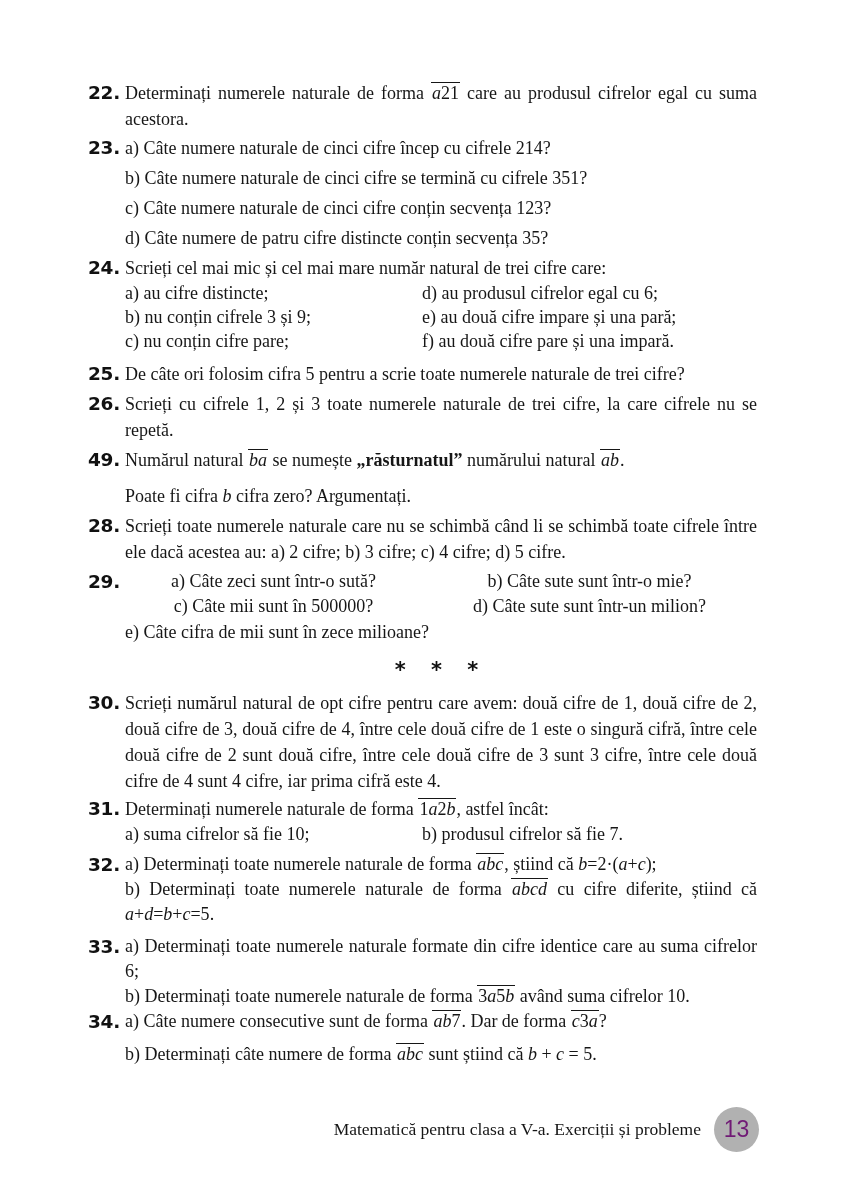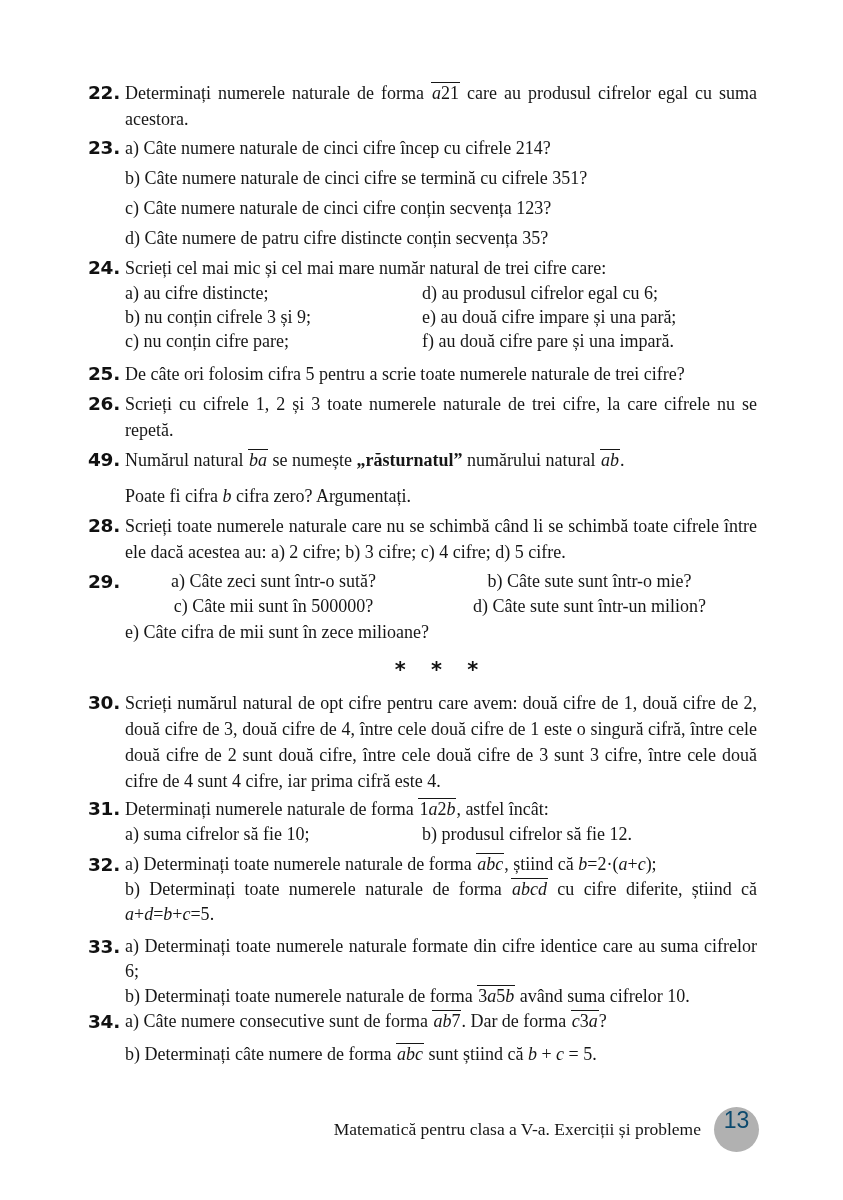--- a/index.html
+++ b/index.html
@@ -73,24 +73,25 @@
     align-items: center;
     gap: 13px;
   }
   .footer-text { font-size: 17.5px; color: #161616; }
   .page-circle {
     width: 45px;
     height: 45px;
     border-radius: 50%;
     background: #b1b1b1;
     display: flex;
+    align-items: center;
     justify-content: center;
     font-family: "Liberation Sans", sans-serif;
     font-size: 23px;
-    color: #0c4a6e;
+    color: #701a75;
   }
 </style>
 </head>
 <body>
 
 <div class="page">
   <div class="content">
 
     <div class="ex mt0">
       <span class="num">22.</span>
@@ -180,21 +181,21 @@
         <p class="p">Scrieți numărul natural de opt cifre pentru care avem: două cifre de 1, două cifre de 2, două cifre de 3, două cifre de 4, între cele două cifre de 1 este o singură cifră, între cele două cifre de 2 sunt două cifre, între cele două cifre de 3 sunt 3 cifre, între cele două cifre de 4 sunt 4 cifre, iar prima cifră este 4.</p>
       </div>
     </div>
 
     <div class="ex mt2">
       <span class="num">31.</span>
       <div class="body">
         <p class="p">Determinați numerele naturale de forma <span class="ov">1<i>a</i>2<i>b</i></span>, astfel încât:</p>
         <div class="row2">
           <span class="c1">a) suma cifrelor să fie 10;</span>
-          <span class="c2">b) produsul cifrelor să fie 12.</span>
+          <span class="c2">b) produsul cifrelor să fie 7.</span>
         </div>
       </div>
     </div>
 
     <div class="ex mt6">
       <span class="num">32.</span>
       <div class="body tight">
         <p class="p">a) Determinați toate numerele naturale de forma <span class="ov"><i>a</i><i>b</i><i>c</i></span>, știind că <span class="mm"><i>b</i>=2·(<i>a</i>+<i>c</i>);</span></p>
         <p class="p">b) Determinați toate numerele naturale de forma <span class="ov"><i>a</i><i>b</i><i>c</i><i>d</i></span> cu cifre diferite, știind că <span class="mm"><i>a</i>+<i>d</i>=<i>b</i>+<i>c</i>=5</span>.</p>
       </div>

